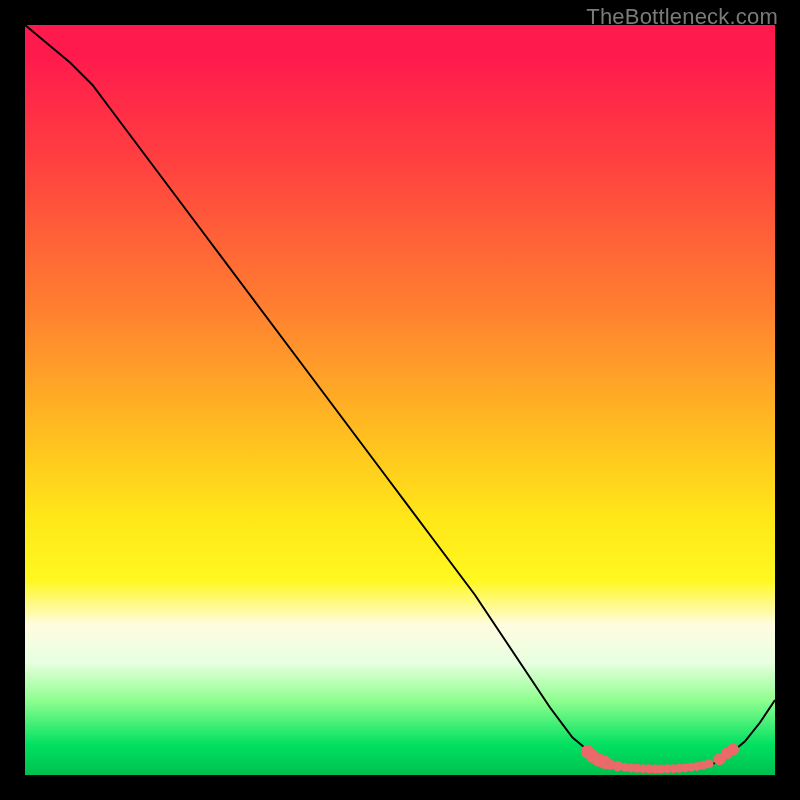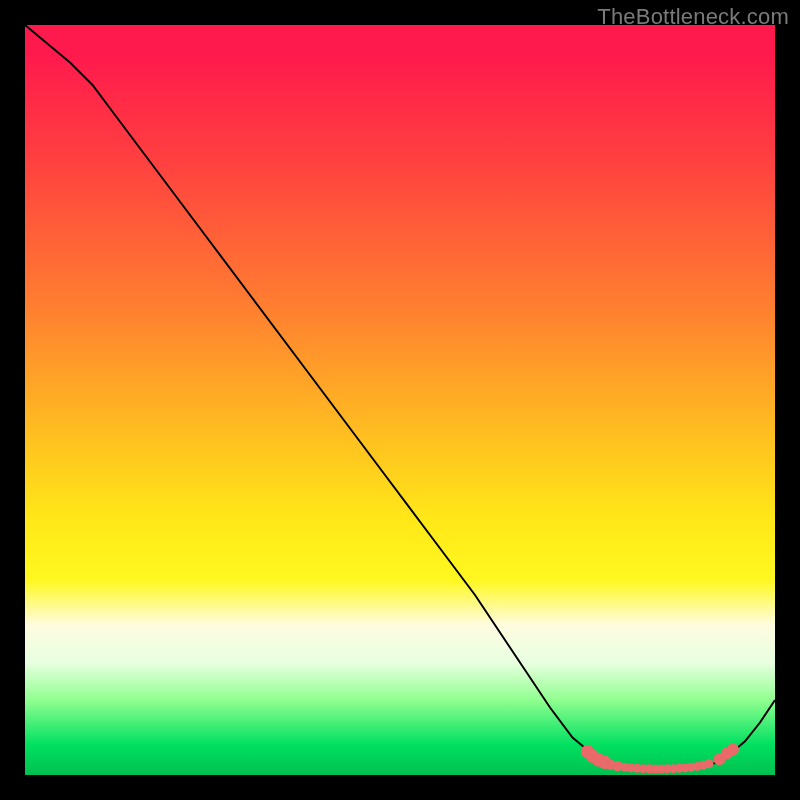--- a/index.html
+++ b/index.html
@@ -12,21 +12,21 @@
       #ff8030 38%,
       #ffc020 55%,
       #ffe818 66%,
       #fff820 74%,
       #fffce0 80%,
       #e8ffe0 85%,
       #90ff90 90%,
       #00e060 96%,
       #00c050 100%);
   }
-  .watermark { position: absolute; top: 4px; right: 11px; color: #7a7a7a; font-size: 22px; letter-spacing: 0.2px; }
+  .watermark { position: absolute; top: 4px; right: 22px; color: #7a7a7a; font-size: 22px; letter-spacing: 0.2px; }
   svg.curve { position: absolute; left: 0; top: 0; width: 750px; height: 750px; }
   .dot { fill: #ea6a6a; }
 </style>
 </head>
 <body>
 <div class="stage">
   <div class="plot">
     <svg class="curve" viewBox="0 0 750 750">
       <path id="main-path" fill="none" stroke="#000000" stroke-width="2" d="M0.00 0.00 L22.50 18.75 L45.00 37.50 L67.50 60.00 L90.00 90.00 L135.00 150.00 L180.00 210.00 L225.00 270.00 L270.00 330.00 L315.00 390.00 L360.00 450.00 L405.00 510.00 L450.00 570.00 L495.00 637.50 L525.00 682.50 L547.50 712.50 L570.00 731.25 L585.00 738.00 L600.00 741.75 L615.00 743.25 L630.00 744.00 L645.00 744.00 L660.00 743.25 L675.00 741.75 L690.00 738.00 L705.00 729.00 L720.00 716.25 L735.00 697.50 L750.00 675.00"></path>
       <g id="dots-group">

